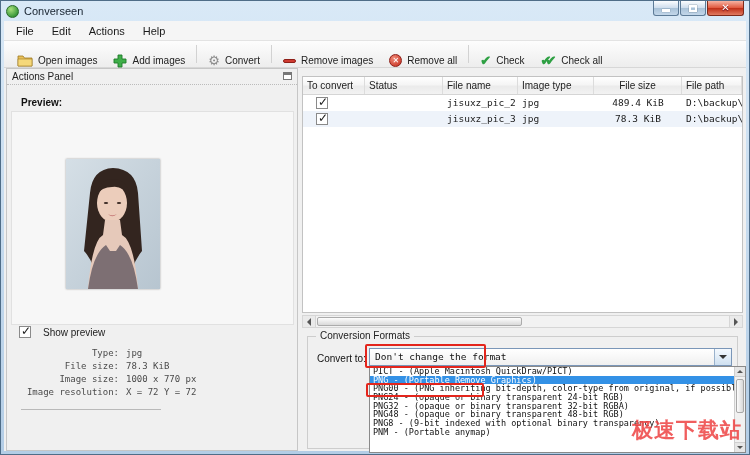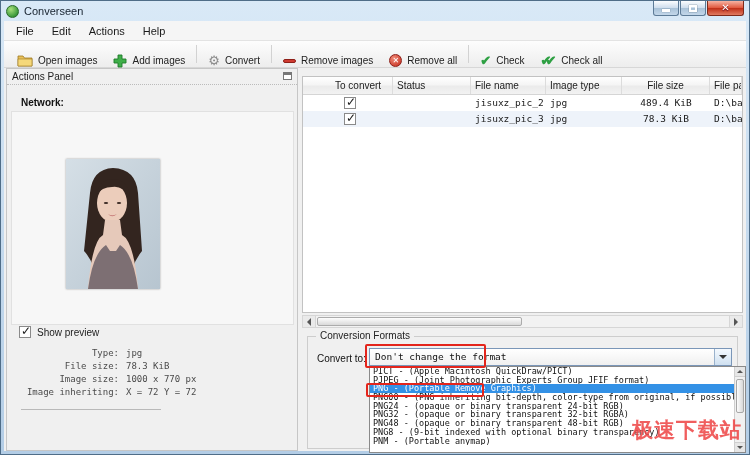--- a/index.html
+++ b/index.html
@@ -50,42 +50,42 @@
                    background:#f0f0f0; border:1px solid #c6c6c6; }
   .panel-header { height:16px; display:flex; align-items:center; font-size:10px; color:#222;
                   padding:0 5px; border-bottom:1px dotted #bbb; position:relative; }
   .float-icon { position:absolute; right:5px; top:3px; width:9px; height:8px;
                 border:1px solid #777; border-top:3px solid #777; background:#fff; }
   .preview-label { position:absolute; left:14px; top:28px; font-size:10px; font-weight:bold; color:#111; }
   .preview-frame { position:absolute; left:4px; top:42px; width:283px; height:214px;
                    background:#f7f7f7; border:1px solid #e1e1e1; }
   .photo { position:absolute; left:54px; top:47px; width:94px; height:130px;
            box-shadow:0 0 2px rgba(0,0,0,.35); }
-  .show-preview { position:absolute; left:12px; top:257px; display:flex; align-items:center; gap:6px;
+  .show-preview { position:absolute; left:12px; top:257px; display:flex; align-items:center; gap:12px;
                   font-size:10px; color:#222; }
   .checkbox { width:12px; height:12px; background:#fff; border:1px solid #8a8a8a; position:relative; flex:0 0 auto; }
   .checkbox.checked::after { content:"✓"; position:absolute; left:1px; top:-3px; font-size:12px; color:#1d1d1d; }
   .info-block { position:absolute; left:0; top:278px; width:100%; font-size:9px; color:#4a4a4a; }
   .info-row { display:flex; height:13px; line-height:13px; }
   .info-row .lab { width:112px; text-align:right; }
   .info-row .val { margin-left:7px; }
   .info-sep { position:absolute; left:14px; top:340px; width:140px; height:1px; background:#b9b9b9; }
 
   
   .right-region { position:absolute; left:297px; right:2px; top:0; bottom:0; }
   .files-table { position:absolute; left:1px; top:8px; right:1px; height:237px;
                  background:#fff; border:1px solid #c2c2c2; overflow:hidden; }
   .t-head { display:flex; height:18px; background:linear-gradient(#ffffff,#f5f5f5 45%,#ebebeb 55%,#f2f2f2);
             border-bottom:1px solid #d5d5d5; font-size:10px; color:#222; }
   .t-head .h { padding:2px 4px; border-right:1px solid #dcdcdc; line-height:14px;
                white-space:nowrap; overflow:hidden; }
   .t-row { display:flex; height:16px; font-size:9.5px; color:#1a1a1a; }
   .t-row.alt { background:#eef3fa; }
   .t-row .c { padding:1px 4px; line-height:14px; white-space:nowrap; overflow:hidden; }
-  .w0 { width:62px; flex:0 0 auto;margin-left:28px; } .w1 { width:78px; flex:0 0 auto; }
+  .w0 { width:62px; flex:0 0 auto; } .w1 { width:78px; flex:0 0 auto; }
   .w2 { width:75px; flex:0 0 auto; } .w3 { width:76px; flex:0 0 auto; }
   .w4 { width:88px; flex:0 0 auto;text-align:center; } .w5 { flex:1 1 auto; border-right:none; }
   .c.w0 { display:flex; align-items:center; padding-left:13px; }
 
   .hscroll { position:absolute; left:1px; right:1px; top:247px; height:13px;
              background:#f2f2f2; border:1px solid #d6d6d6; }
   .hs-btn { position:absolute; top:0; width:13px; height:11px; background:#eaeaea;
             display:flex; align-items:center; justify-content:center; }
   .hs-btn.left { left:0; border-right:1px solid #d6d6d6; }
   .hs-btn.right { right:0; border-left:1px solid #d6d6d6; }
@@ -200,21 +200,21 @@
       </div>
     </div>
 
     <div class="main">
 
       <div class="actions-panel">
         <div class="panel-header">
           <span>Actions Panel</span>
           <span class="float-icon"></span>
         </div>
-        <div class="preview-label">Network:</div>
+        <div class="preview-label">Preview:</div>
         <div class="preview-frame">
           <svg class="photo" viewBox="0 0 94 130" preserveAspectRatio="none">
             <defs>
               <linearGradient id="pbg" x1="0" y1="0" x2="1" y2="1">
                 <stop offset="0" stop-color="#d5dfe6"></stop>
                 <stop offset="1" stop-color="#b7c5d0"></stop>
               </linearGradient>
             </defs>
             <rect width="94" height="130" fill="url(#pbg)"></rect>
             <path d="M24 34 Q26 10 47 9 Q70 10 72 34 L76 92 Q66 104 60 130 L34 130 Q28 102 18 92 Z" fill="#33251f"></path>
@@ -238,21 +238,21 @@
           </div>
           <div class="info-row">
             <span class="lab">File size:</span>
             <span class="val">78.3 KiB</span>
           </div>
           <div class="info-row">
             <span class="lab">Image size:</span>
             <span class="val">1000 x 770 px</span>
           </div>
           <div class="info-row">
-            <span class="lab">Image inheriting:</span>
+            <span class="lab">Image resolution:</span>
             <span class="val">X = 72 Y = 72</span>
           </div>
         </div>
         <div class="info-sep"></div>
       </div>
 
       <div class="right-region">
 
         <div class="files-table">
           <div class="t-head">
@@ -302,21 +302,20 @@
         <div class="combo">
           <div class="combo-text mono">Don't change the format</div>
           <div class="combo-btn">
             <span class="tri-d"></span>
           </div>
         </div>
       </div>
 
       <div class="dropdown-list">
         <div class="dd-item mono">PICT - (Apple Macintosh QuickDraw/PICT)</div>
-        <div class="dd-item mono">PJPEG - (Joint Photographic Experts Group JFIF format)</div>
         <div class="dd-item mono selected">PNG - (Portable Remove Graphics)</div>
         <div class="dd-item mono">PNG00 - (PNG inheriting bit-depth, color-type from original, if possible)</div>
         <div class="dd-item mono">PNG24 - (opaque or binary transparent 24-bit RGB)</div>
         <div class="dd-item mono">PNG32 - (opaque or binary transparent 32-bit RGBA)</div>
         <div class="dd-item mono">PNG48 - (opaque or binary transparent 48-bit RGB)</div>
         <div class="dd-item mono">PNG8 - (9-bit indexed with optional binary transparency)</div>
         <div class="dd-item mono">PNM - (Portable anymap)</div>
         <div class="dd-scroll">
           <div class="dd-up">
               <span class="tri-u-s"></span>

